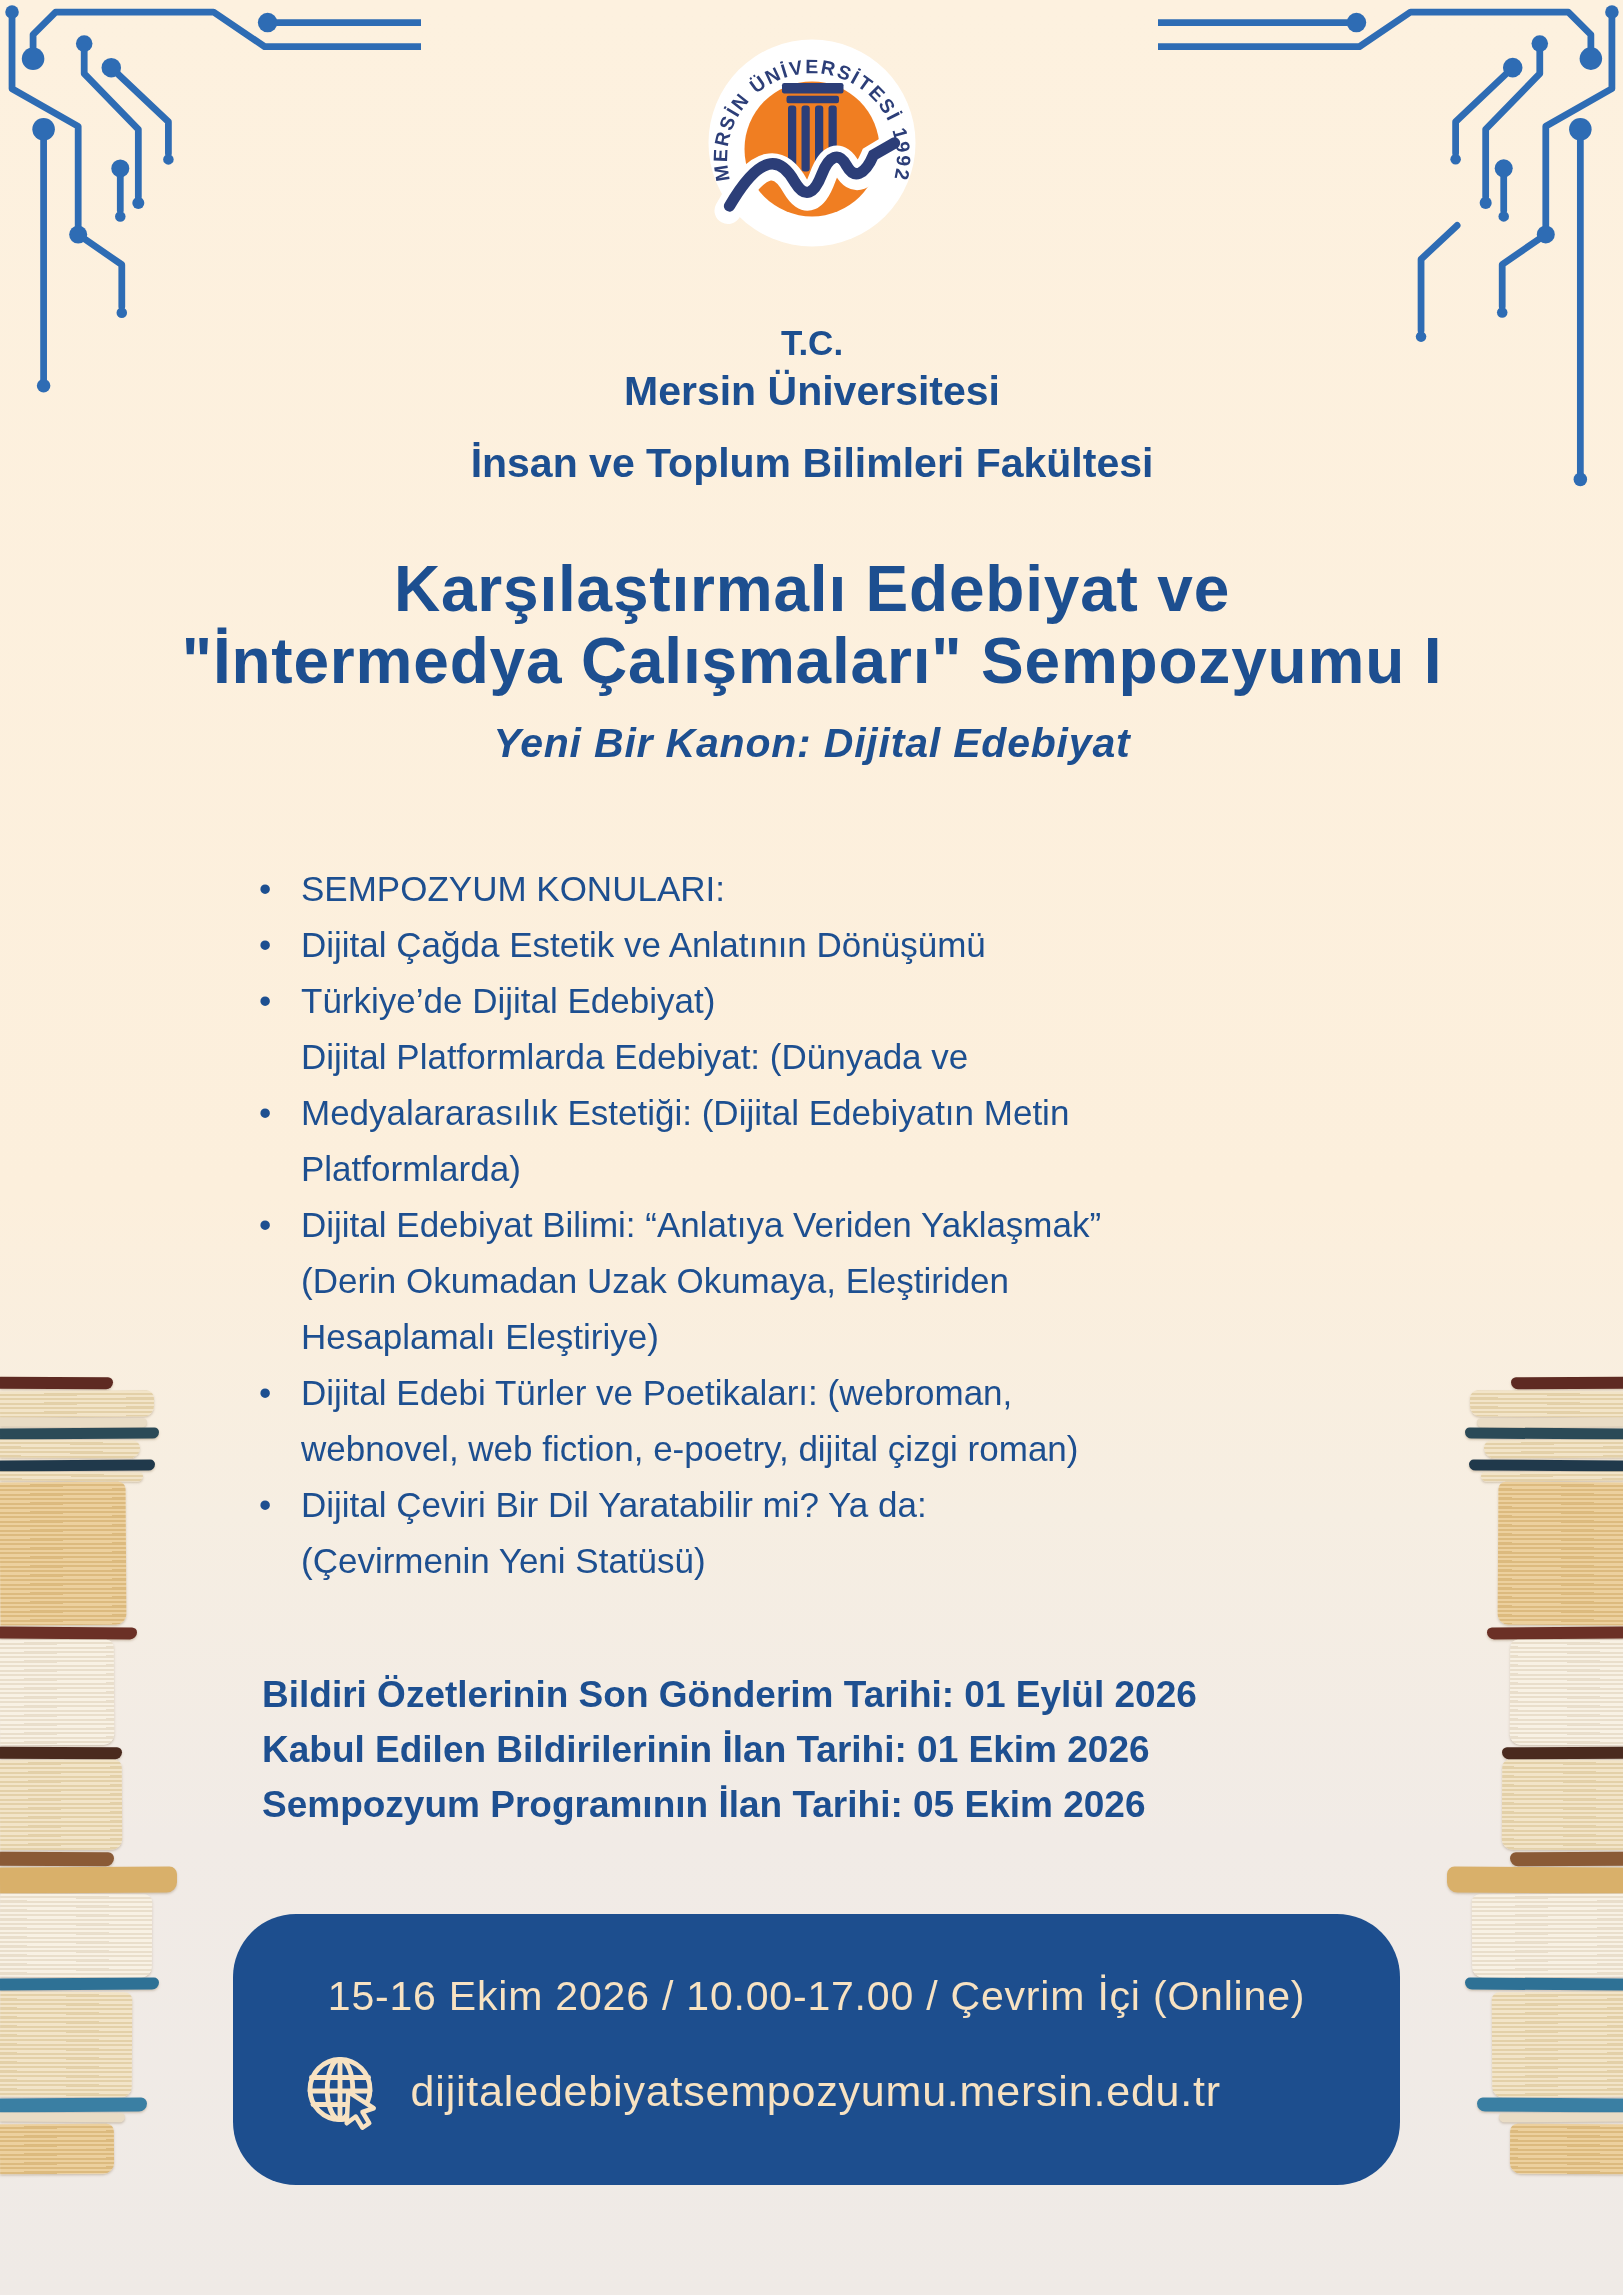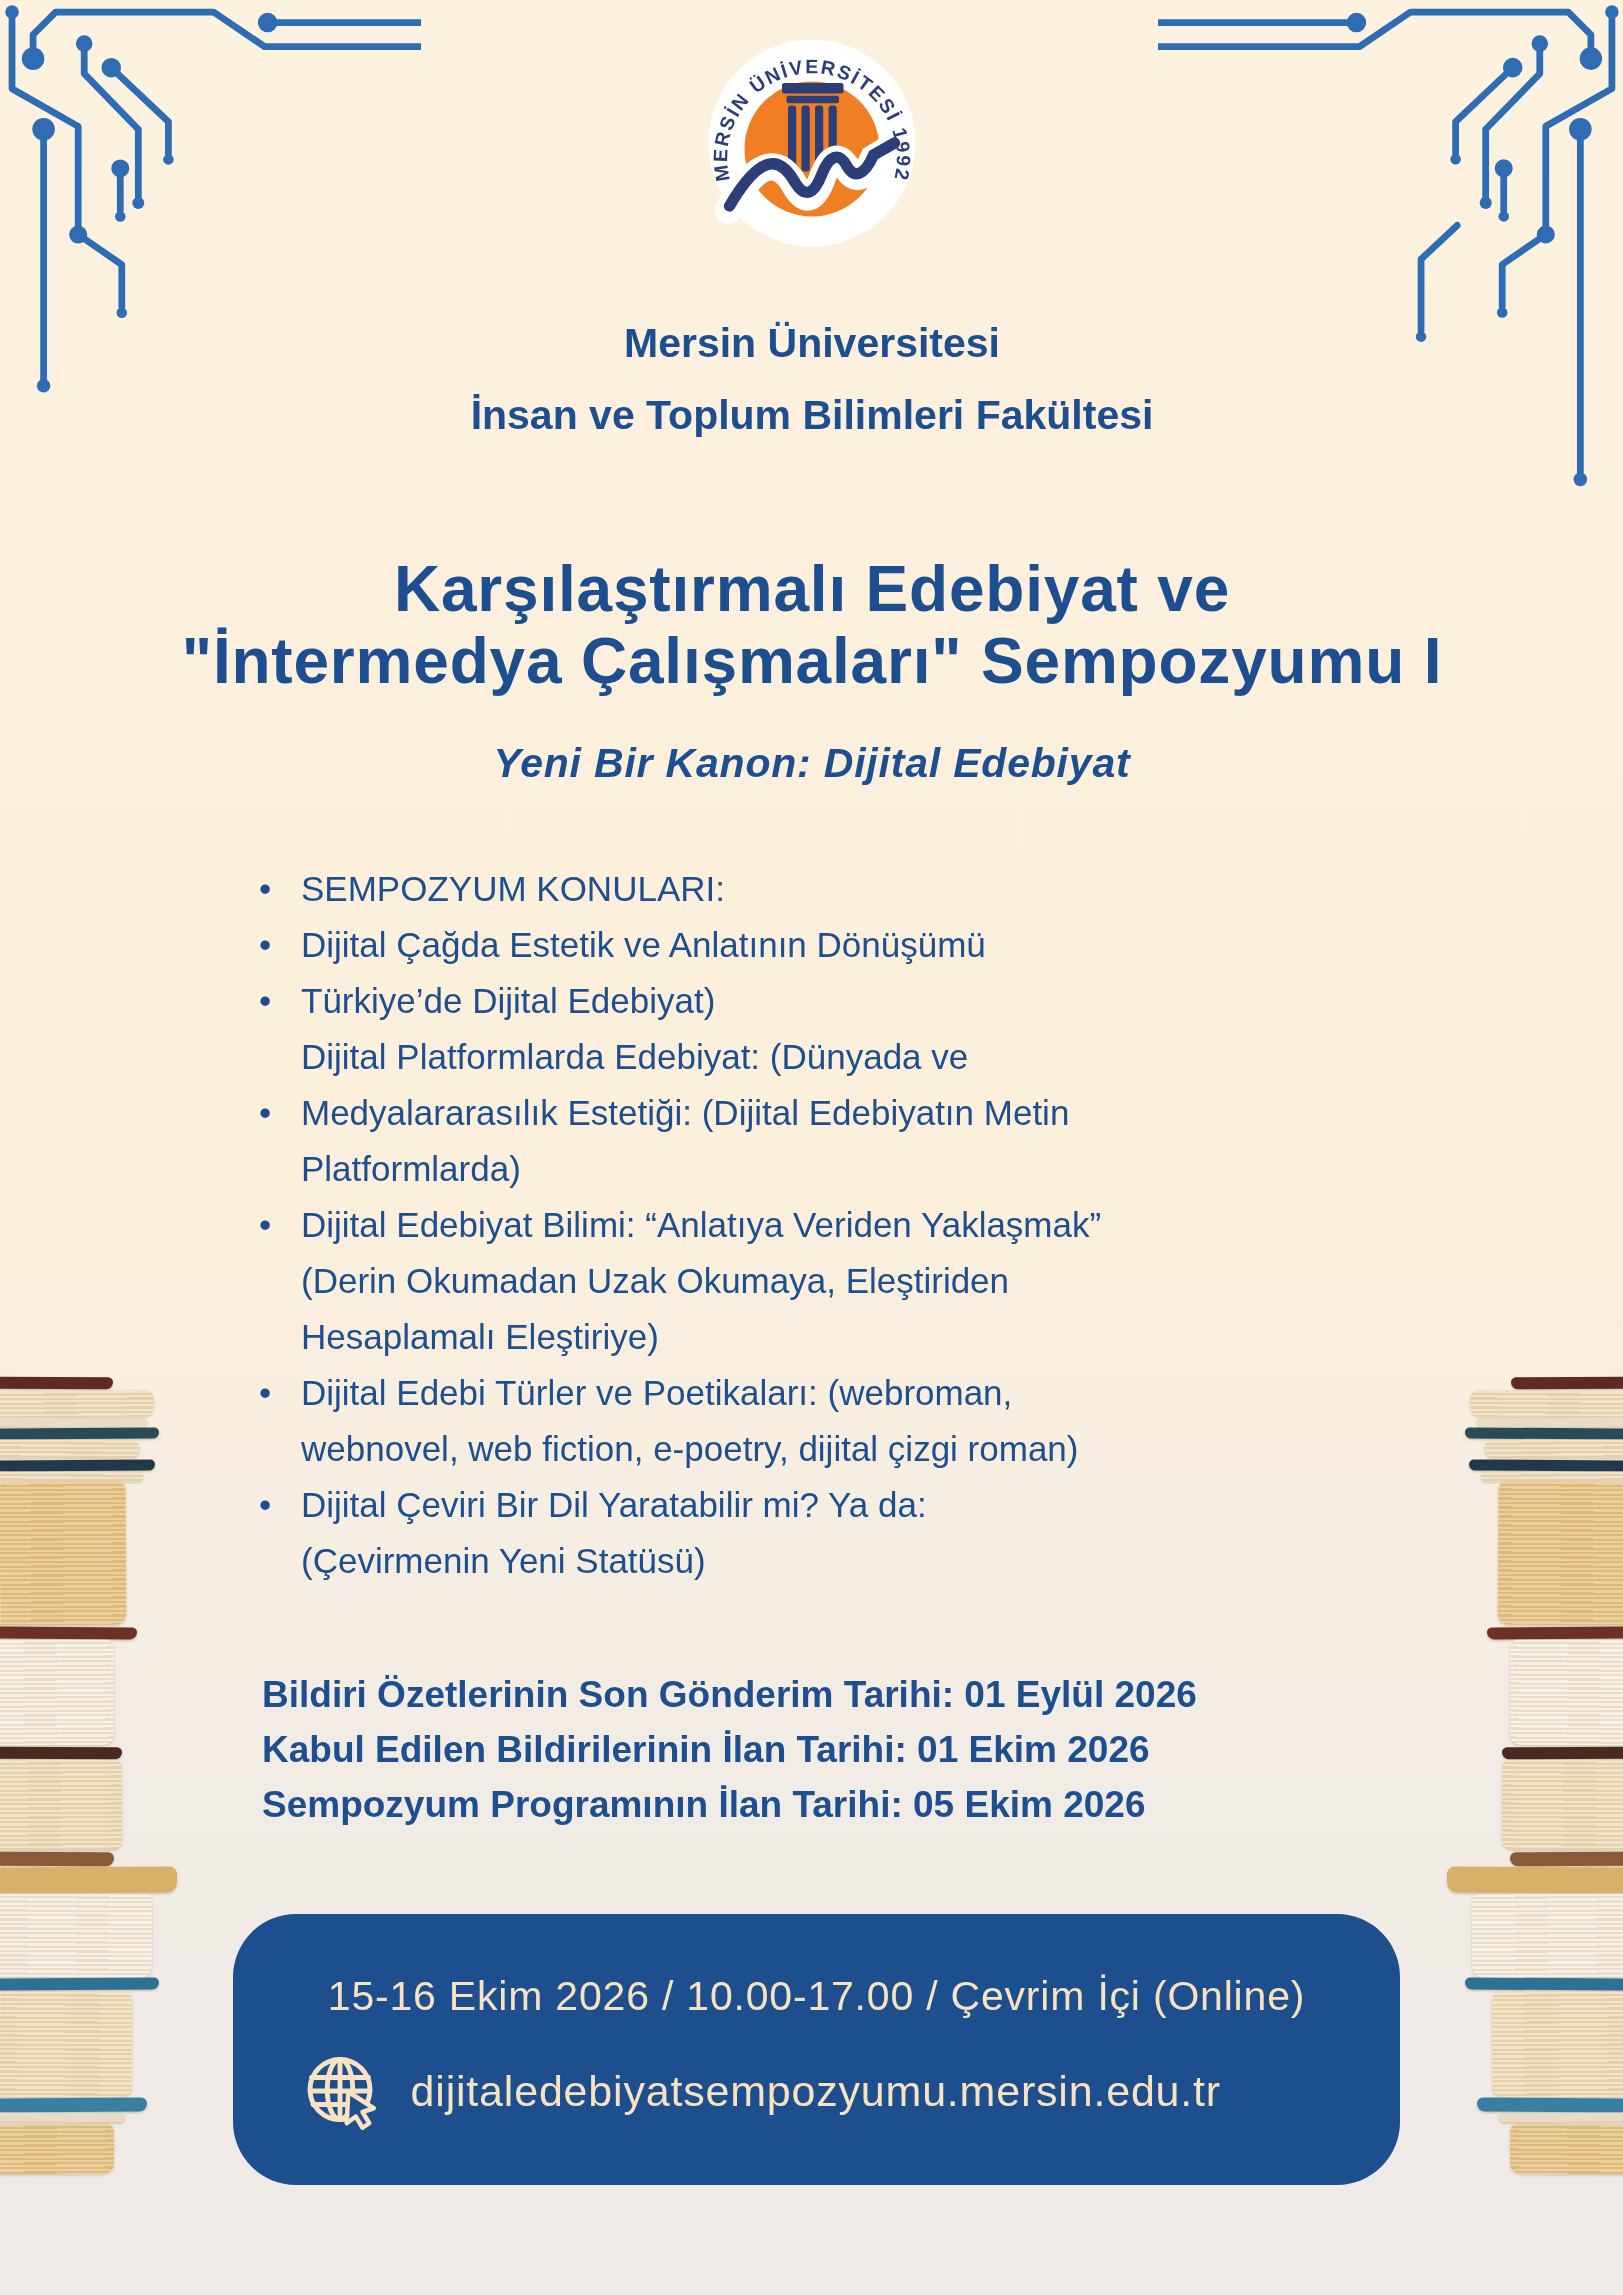--- a/index.html
+++ b/index.html
@@ -12,21 +12,21 @@
   .circuit{position:absolute;pointer-events:none;}
   #circuit-tl{left:0;top:0;}
   #circuit-tr{right:0;top:0;}
   #logo{position:absolute;left:707px;top:38px;width:210px;height:210px;}
   .h-center{position:absolute;left:0;width:100%;text-align:center;}
   #header-block{top:319px;line-height:48px;font-weight:700;}
   #header-tc{font-size:35px;}
   #header-university{font-size:41px;}
   #header-faculty{font-size:41px;margin-top:24px;}
   #title-block{top:553px;line-height:72px;font-weight:700;font-size:64px;letter-spacing:0.8px;text-align:center;}
-  #subtitle{top:720px;font-size:41px;font-weight:700;font-style:italic;letter-spacing:0.8px;margin-top:20px;}
+  #subtitle{top:720px;font-size:41px;font-weight:700;font-style:italic;letter-spacing:0.8px;}
   #topics{position:absolute;left:259px;top:861px;width:1188px;font-size:35px;}
   .topic{position:relative;padding-left:42px;}
   .topic .bullet{position:absolute;left:0;top:0;line-height:56px;font-size:35px;}
   .topic-line{line-height:56px;white-space:nowrap;}
   #deadlines{position:absolute;left:262px;top:1667px;font-size:37px;font-weight:700;line-height:55px;white-space:nowrap;}
   #footer-box{
     position:absolute;left:233px;top:1914px;width:1159px;height:271px;
     background:#1d4e8e;border-radius:63px;color:#f7e2c2;padding-left:8px;
   }
   #footer-schedule{position:absolute;left:0;width:100%;top:59px;text-align:center;
@@ -116,20 +116,21 @@
     </g>
     <path d="M28,230 C70,155 98,162 118,198 C132,222 144,214 154,186 C164,158 176,154 187,174 C197,192 210,188 222,160 L252,142" stroke="#ffffff" stroke-width="36" fill="none" stroke-linecap="round"></path>
     <path d="M30,224 C72,152 98,158 117,192 C131,215 143,208 153,182 C163,156 176,152 186,170 C196,188 210,184 222,156 L250,140" stroke="#2c3e78" stroke-width="15" fill="none" stroke-linecap="round"></path>
     <path id="lg-arc" d="M30,186 A113,113 0 1 1 250,186" fill="none"></path>
     <text font-family="Liberation Sans, sans-serif" font-size="26" font-weight="700" fill="#2c3e78" letter-spacing="2.5">
       <textPath href="#lg-arc" startOffset="50%" text-anchor="middle">MERSİN ÜNİVERSİTESİ 1992</textPath>
     </text>
   </svg>
 
   <div id="header-block" class="h-center blue">
+    <div id="header-tc">T.C.</div>
     <div id="header-university">Mersin Üniversitesi</div>
     <div id="header-faculty">İnsan ve Toplum Bilimleri Fakültesi</div>
   </div>
 
   <div id="title-block" class="h-center blue">
     <div>Karşılaştırmalı Edebiyat ve</div>
     <div>"İntermedya Çalışmaları" Sempozyumu I</div>
   </div>
   <div id="subtitle" class="h-center blue">Yeni Bir Kanon: Dijital Edebiyat</div>
 

